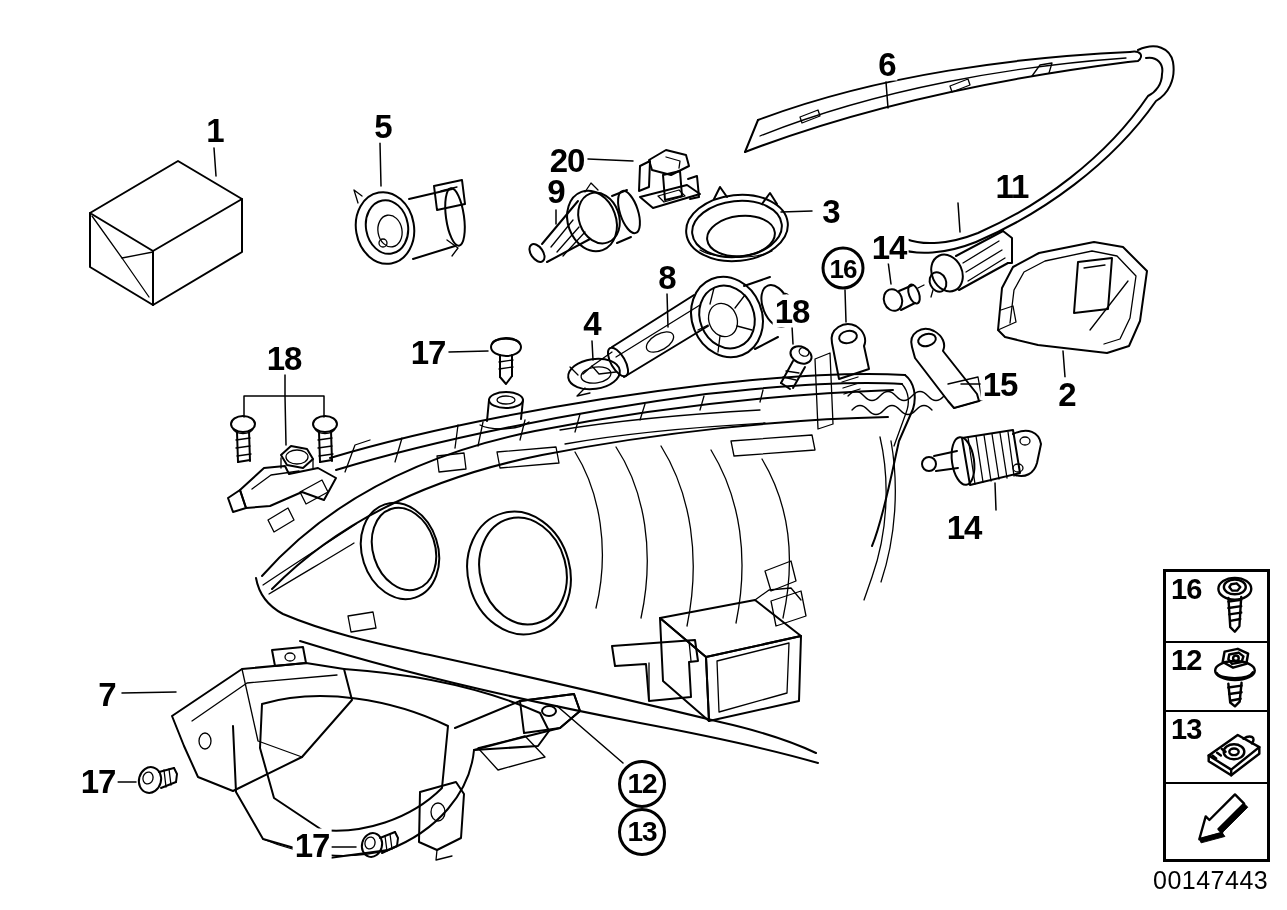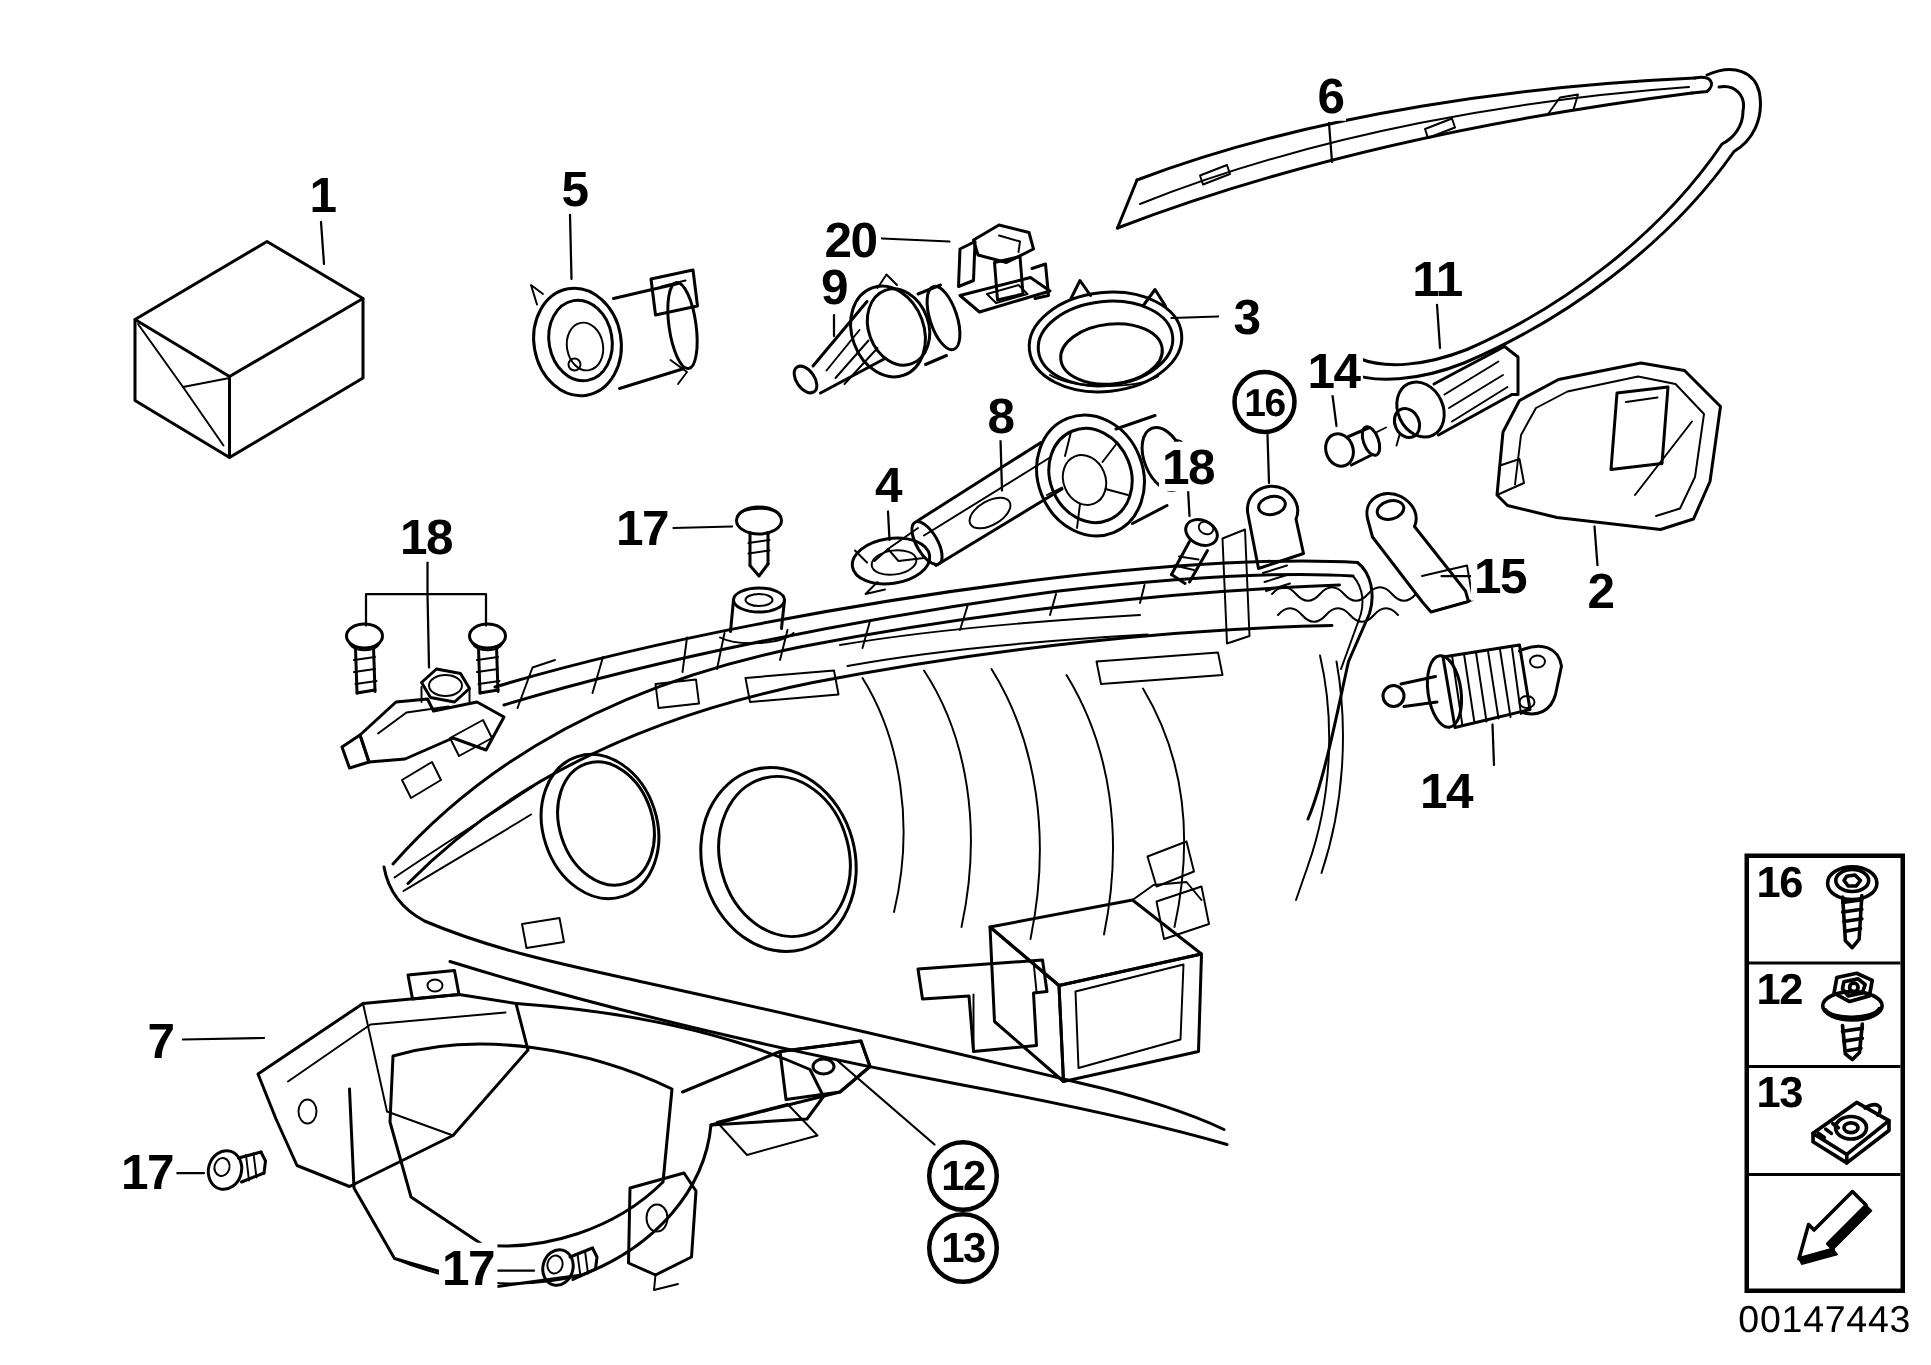--- a/index.html
+++ b/index.html
@@ -31,21 +31,21 @@
   }
   .legend .cell{position:relative;border-bottom:2px solid #000;box-sizing:border-box;flex:0 0 auto;}
   .legend .cell:last-child{border-bottom:none;flex:1 1 auto;}
   .legend .num{position:absolute;left:5px;top:1px;font-size:29px;font-weight:700;letter-spacing:-1px;}
   .legend svg{position:absolute;}
   .legend .icon-art path,.legend .icon-art ellipse,.legend .icon-art circle{
     fill:none;stroke:#000;stroke-width:2.6;stroke-linecap:round;stroke-linejoin:round;
   }
   .legend .icon-art .fill{fill:#000;stroke:#000;stroke-width:1;}
   .docnum{
-    position:absolute;left:1153px;top:866px;width:127px;text-align:center;
+    position:absolute;left:1153px;top:866px;width:127px;
     font-size:25px;font-weight:400;letter-spacing:0.5px;
   }
 </style>
 </head>
 <body>
 
 <div class="stage">
 
   <svg class="art" viewBox="0 0 1287 910">
 
@@ -329,21 +329,21 @@
       <path class="leader" d="M996 510 L995 483"></path>
     </g>
   </svg>
 
   <div class="callout" style="left:215px;top:130px">1</div>
   <div class="callout" style="left:383px;top:126px">5</div>
   <div class="callout" style="left:567px;top:160px">20</div>
   <div class="callout" style="left:556px;top:191px">9</div>
   <div class="callout" style="left:831px;top:211px">3</div>
   <div class="callout" style="left:887px;top:64px">6</div>
-  <div class="callout" style="left:958px;top:186px">11</div>
+  <div class="callout" style="left:1012px;top:186px">11</div>
   <div class="callout" style="left:889px;top:247px">14</div>
   <div class="callout" style="left:1067px;top:394px">2</div>
   <div class="callout" style="left:1000px;top:384px">15</div>
   <div class="callout" style="left:667px;top:277px">8</div>
   <div class="callout" style="left:592px;top:323px">4</div>
   <div class="callout" style="left:792px;top:311px">18</div>
   <div class="callout" style="left:428px;top:352px">17</div>
   <div class="callout" style="left:284px;top:358px">18</div>
   <div class="callout" style="left:107px;top:694px">7</div>
   <div class="callout" style="left:98px;top:781px">17</div>

